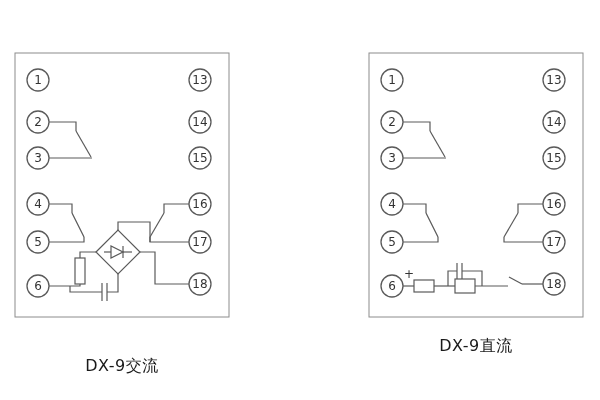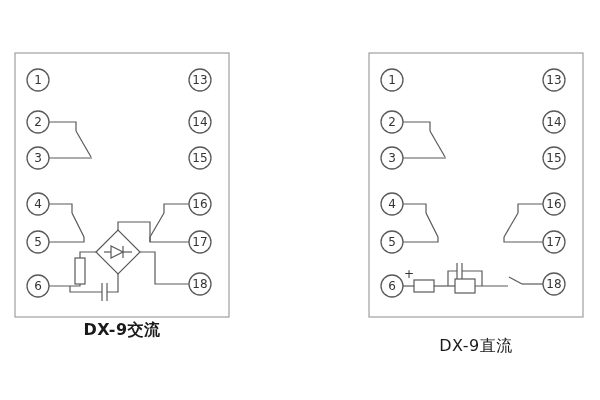--- a/index.html
+++ b/index.html
@@ -85,21 +85,21 @@
       <circle class="term" cx="186" cy="190" r="11"></circle>
       <circle class="term" cx="186" cy="232" r="11"></circle>
       <text class="tnum" x="186" y="32">13</text>
       <text class="tnum" x="186" y="74">14</text>
       <text class="tnum" x="186" y="110">15</text>
       <text class="tnum" x="186" y="156">16</text>
       <text class="tnum" x="186" y="194">17</text>
       <text class="tnum" x="186" y="236">18</text>
     </g>
   </svg>
-  <div class="caption" style="left:14px;top:320px;font-weight:bold;">DX-9交流</div>
+  <div class="caption" style="left:14px;top:356px;">DX-9交流</div>
 
   <svg class="diagram-svg" style="left:368px;top:52px;" width="216" height="266" viewBox="0 0 216 266">
     <rect class="box" x="1" y="1" width="214" height="264"></rect>
 
     <g>
       <path class="wire" d="M35,70 H62 V79"></path>
       <path class="wire" d="M62,79 L77,105"></path>
       <path class="wire" d="M35,106 H78"></path>
     </g>
 

